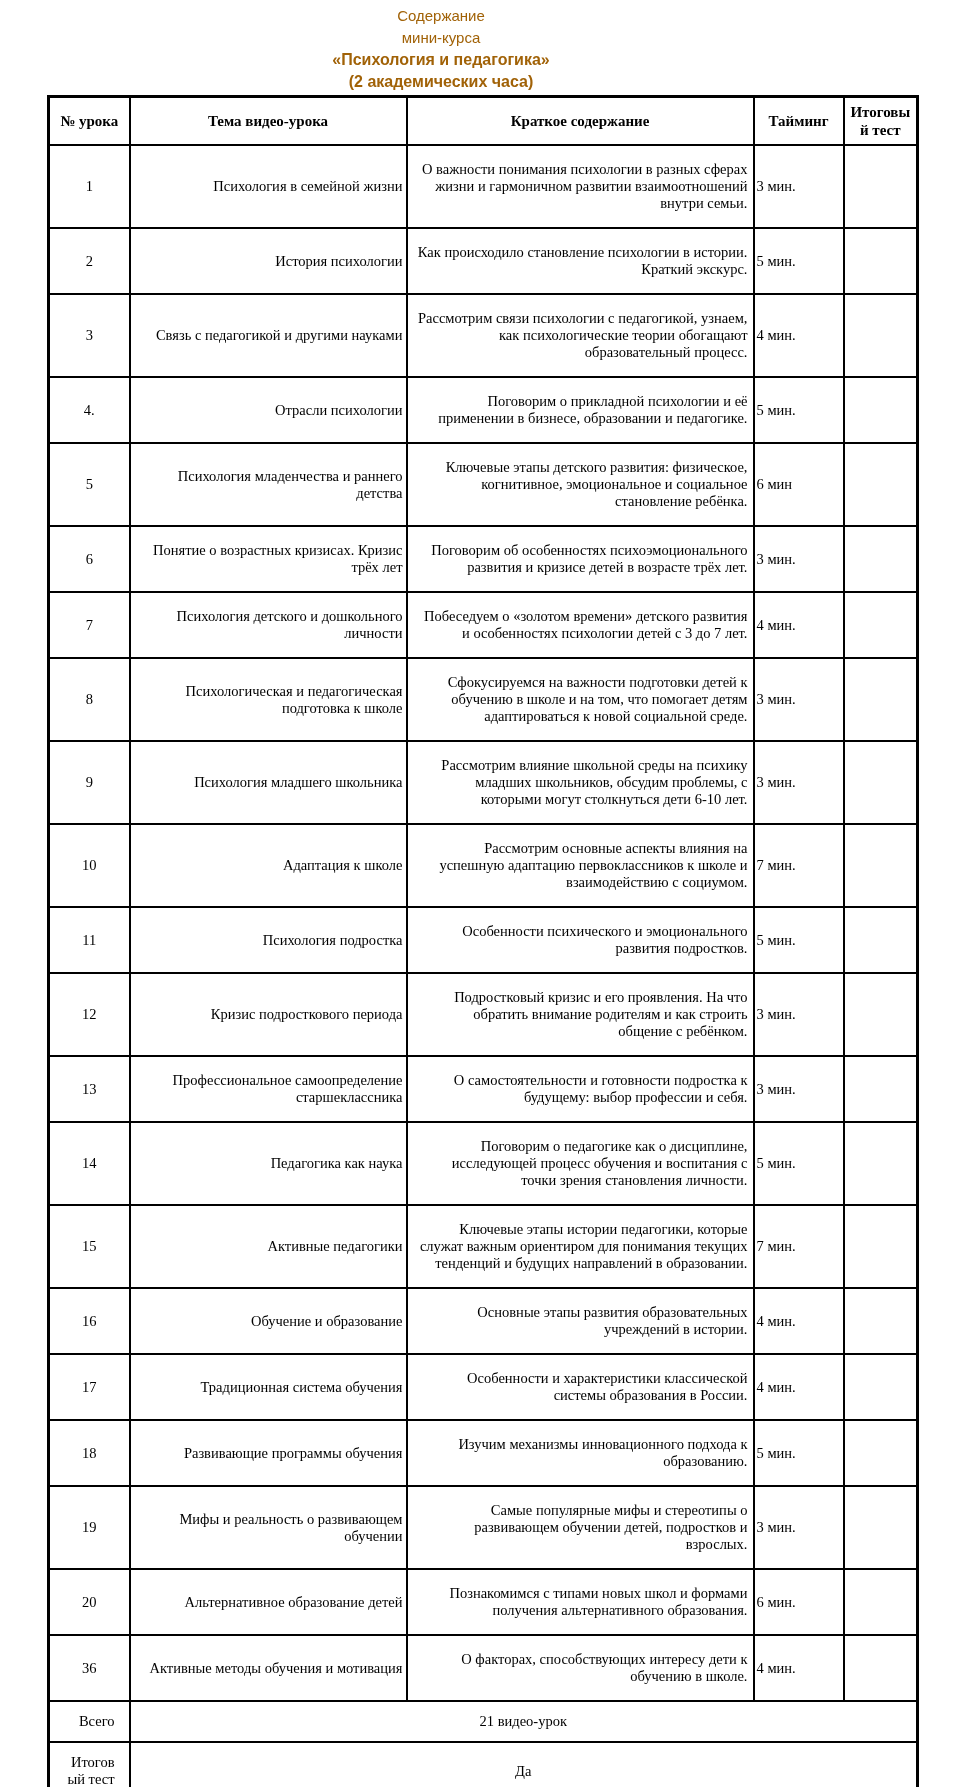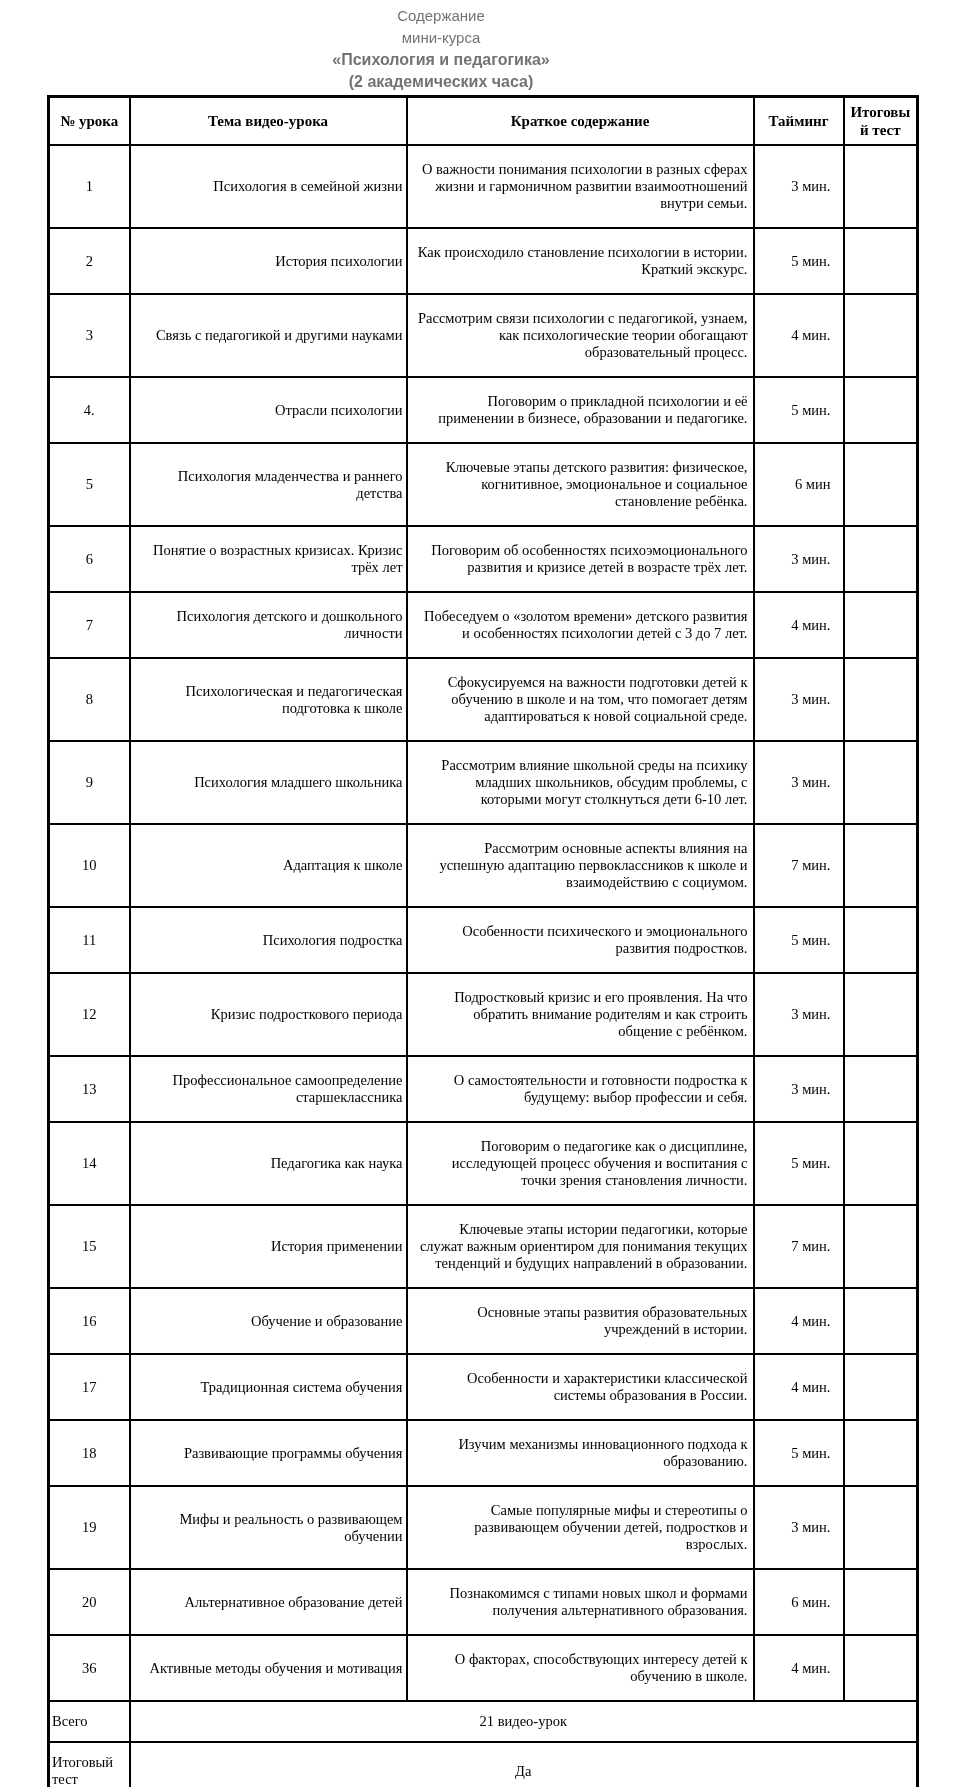--- a/index.html
+++ b/index.html
@@ -12,21 +12,21 @@
     overflow: hidden;
   }
   
   .doc-title {
     width: 882px;
     padding-top: 5px;
     text-align: center;
     font-family: "Liberation Sans", "DejaVu Sans", sans-serif;
     font-size: 15px;
     line-height: 22px;
-    color: #737373;
+    color: #a16207;
   }
   .doc-title .t-bold {
     font-weight: bold;
     font-size: 16px;
   }
   
   table.course-table {
     margin-left: 47px;
     margin-top: 2px;
     width: 869px;
@@ -51,23 +51,23 @@
   th {
     font-weight: bold;
     font-size: 15px;
     line-height: 18px;
     text-align: center;
     padding: 5px 2px;
   }
   td.c-num    { text-align: center; padding: 15px 2px; }
   td.c-topic  { text-align: right;   padding: 15px 3px 15px 6px; }
   td.c-summary{ text-align: right;   padding: 15px 5px 15px 9px; }
-  td.c-timing { text-align: right; padding: 15px 12px; }
+  td.c-timing { text-align: left; padding: 15px 2px; }
   td.c-test   { padding: 15px 2px; }
-  td.c-flabel { text-align: left; padding: 11px 2px; }
+  td.c-flabel { text-align: right; padding: 11px 14px; }
   td.c-fvalue { text-align: center; padding: 11px 4px; }
 </style>
 </head>
 <body>
 
 <div class="page">
 
   <div class="doc-title">
     <div class="t-line">Содержание</div>
     <div class="t-line">мини-курса</div>
@@ -200,21 +200,21 @@
   <tr>
     <td class="c-num">14</td>
     <td class="c-topic">Педагогика как наука</td>
     <td class="c-summary">Поговорим о педагогике как о дисциплине, исследующей процесс обучения и воспитания с точки зрения становления личности.</td>
     <td class="c-timing">5 мин.</td>
     <td class="c-test"></td>
   </tr>
 
   <tr>
     <td class="c-num">15</td>
-    <td class="c-topic">История применении</td>
+    <td class="c-topic">Активные педагогики</td>
     <td class="c-summary">Ключевые этапы истории педагогики, которые служат важным ориентиром для понимания текущих тенденций и будущих направлений в образовании.</td>
     <td class="c-timing">7 мин.</td>
     <td class="c-test"></td>
   </tr>
 
   <tr>
     <td class="c-num">16</td>
     <td class="c-topic">Обучение и образование</td>
     <td class="c-summary">Основные этапы развития образовательных учреждений в истории.</td>
     <td class="c-timing">4 мин.</td>
@@ -249,21 +249,21 @@
     <td class="c-num">20</td>
     <td class="c-topic">Альтернативное образование детей</td>
     <td class="c-summary">Познакомимся с типами новых школ и формами получения альтернативного образования.</td>
     <td class="c-timing">6 мин.</td>
     <td class="c-test"></td>
   </tr>
 
   <tr>
     <td class="c-num">36</td>
     <td class="c-topic">Активные методы обучения и мотивация</td>
-    <td class="c-summary">О факторах, способствующих интересу детей к обучению в школе.</td>
+    <td class="c-summary">О факторах, способствующих интересу дети к обучению в школе.</td>
     <td class="c-timing">4 мин.</td>
     <td class="c-test"></td>
   </tr>
 </tbody>
     <tbody id="footer-rows">
   <tr>
     <td class="c-flabel">Всего</td>
     <td class="c-fvalue" colspan="4">21 видео-урок</td>
   </tr>
 

